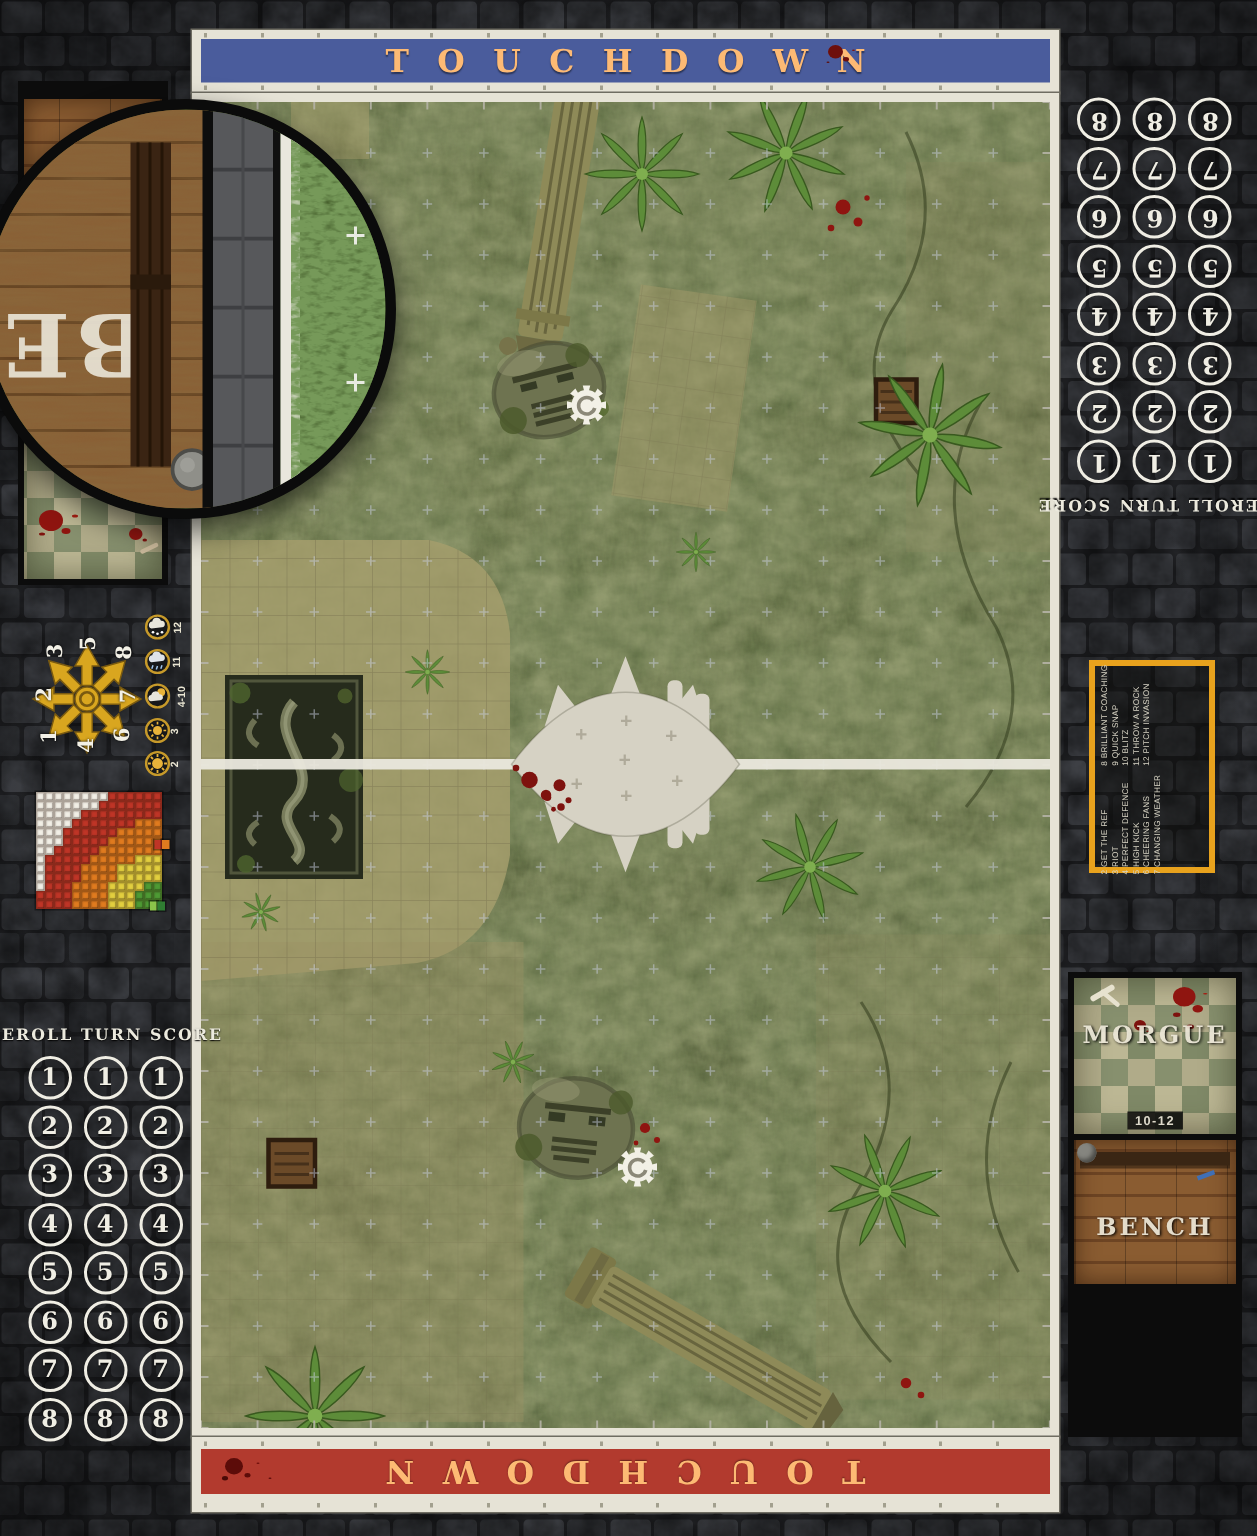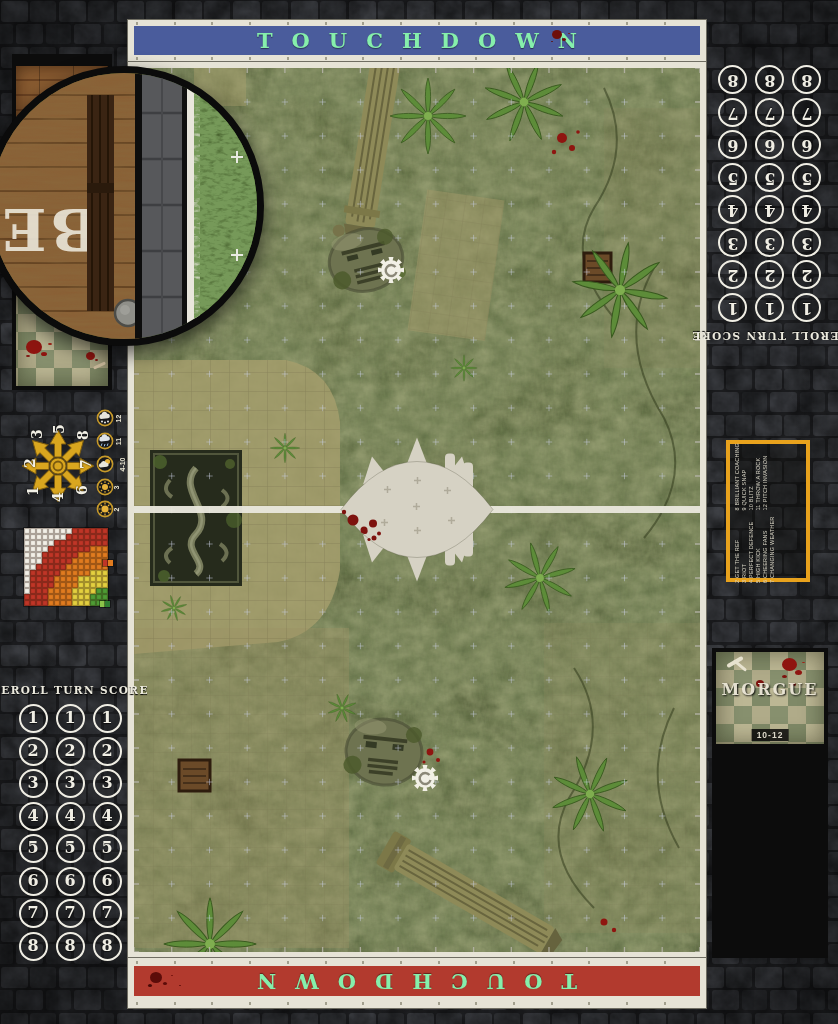--- a/index.html
+++ b/index.html
@@ -5,21 +5,21 @@
   html,body{margin:0;padding:0;background:#222;}
   #stage{position:relative;width:838px;height:1024px;overflow:hidden;background:#2b2c2f;
          font-family:"Liberation Sans",sans-serif;}
   .abs{position:absolute;}
   svg{display:block;}
 
   
   .banner{position:absolute;left:128px;width:578px;background:#e6e3d6;box-shadow:0 0 0 1px #6f6d62;}
   .banner .bar{position:absolute;left:6px;width:566px;display:flex;align-items:center;justify-content:center;}
   .banner .bar span{font:bold 21px "DejaVu Serif",serif;letter-spacing:19px;text-indent:19px;
-                    color:#86efac;text-shadow:0 1px 1px rgba(0,0,0,.45);}
+                    color:#fdba74;text-shadow:0 1px 1px rgba(0,0,0,.45);}
   .ticks{position:absolute;left:8px;right:8px;height:3px;opacity:.7;
          background:repeating-linear-gradient(90deg,#85836f 0 2px,transparent 2px 37.7px);}
 
   
   #field{position:absolute;left:128px;top:62px;width:578px;height:896px;box-sizing:border-box;
          border:6px solid #e6e3d6;outline:1px solid #6f6d62;
          background:linear-gradient(160deg,#4d572f 0%,#434e29 40%,#3c4626 70%,#46502c 100%);
          box-shadow:inset 0 0 70px rgba(10,16,5,.5);}
 
   
@@ -714,23 +714,29 @@
           <div>8 BRILLIANT COACHING</div>
           <div>9 QUICK SNAP</div>
           <div>10 BLITZ</div>
           <div>11 THROW A ROCK</div>
           <div>12 PITCH INVASION</div>
         </div>
   </div>
 </div>
 
 <div class="dugout" style="left:712px;top:648px;width:116px;height:310px">
-  <div class="dsec morgue" style="height:92px">
+  <div class="dsec morgue" style="height:104px">
     <div class="bone" style="left:10px;top:8px;width:18px;height:4px;transform:rotate(-30deg)"></div>
     <div class="bone" style="left:16px;top:12px;width:16px;height:3px;transform:rotate(40deg)"></div>
     <div class="blood" style="left:66px;top:6px;width:15px;height:13px;background:#8f1510;box-shadow:9px 8px 0 -4px #8f1510,-5px 12px 0 -5px #7e120e,14px -2px 0 -6px #a51d12,4px 20px 0 -5px #7e120e"></div>
     <div class="blood" style="left:40px;top:28px;width:8px;height:7px;background:#7e120e;box-shadow:5px 4px 0 -3px #7e120e"></div>
     <div class="dlabel" style="top:28px">MORGUE</div>
     <div class="dtag" style="bottom:3px">10-12</div>
   </div>
+  <div class="dsec bench" style="height:96px">
+    <div style="position:absolute;left:4px;top:8px;width:100px;height:9px;background:#3a2614;box-shadow:0 2px 0 rgba(0,0,0,.4)"></div>
+    <div style="position:absolute;left:2px;top:2px;width:13px;height:13px;border-radius:50%;background:#85857f;box-shadow:inset -2px -2px 3px #4c4c48"></div>
+    <div style="position:absolute;right:14px;top:22px;width:12px;height:3px;background:#3f6fb5;transform:rotate(-20deg)"></div>
+    <div class="dlabel" style="top:48px">BENCH</div>
+  </div>
 </div>
 
 </div>
 
 </body></html>

